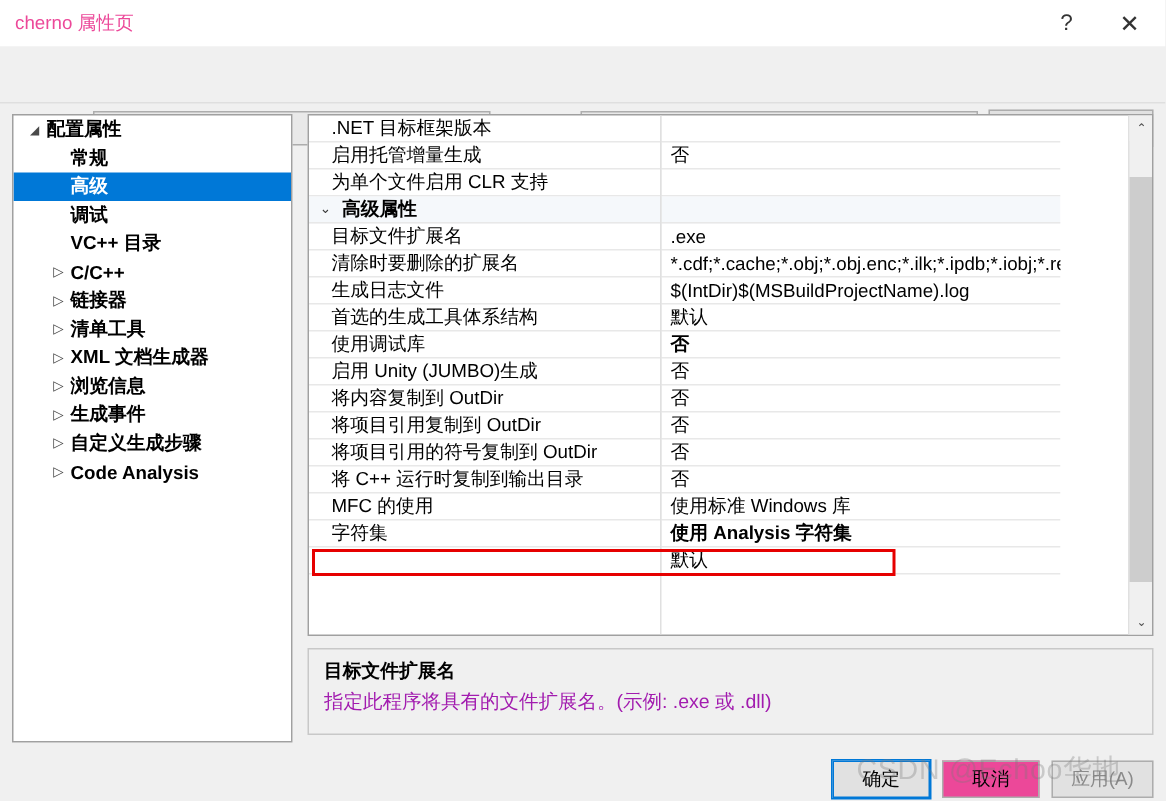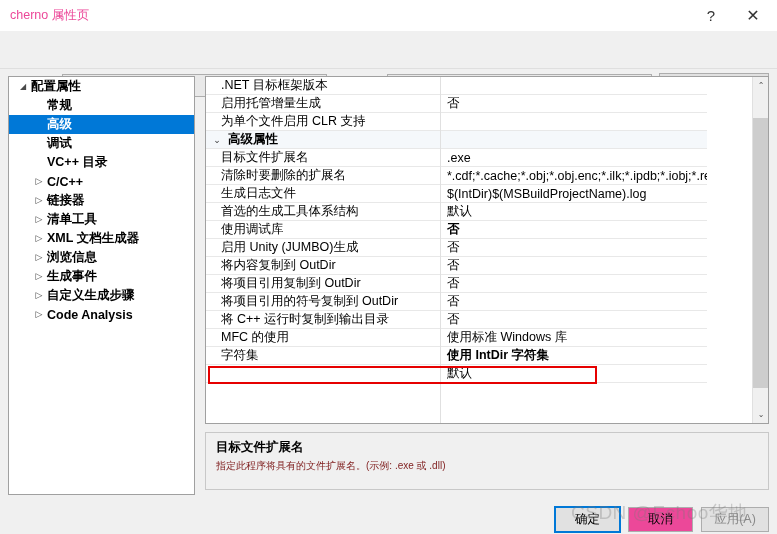--- a/index.html
+++ b/index.html
@@ -187,21 +187,21 @@
     width: 564px; height: 58px;
     background: #f0f0f0;
     border: 1px solid #c8c8c8;
     padding: 6px 10px 0 10px;
   }
   .desc-title {
     font-size: 12.5px; font-weight: bold; color: #000;
     margin-bottom: 3px; white-space: nowrap;
   }
   .desc-body {
-    font-size: 10px; color: #7f1d1d; white-space: nowrap;
+    font-size: 13px; color: #a21caf; white-space: nowrap;
   }
 
   
   .footer-btn {
     position: absolute; top: 507px; height: 25px; width: 65px;
     font-size: 12.5px; color: #000;
     display: flex; align-items: center; justify-content: center;
     cursor: default; user-select: none; white-space: nowrap;
   }
   #ok-button {
@@ -368,21 +368,21 @@
         <div class="prow">
           <div class="pname">将 C++ 运行时复制到输出目录</div>
           <div class="pval">否</div>
         </div>
         <div class="prow">
           <div class="pname">MFC 的使用</div>
           <div class="pval">使用标准 Windows 库</div>
         </div>
         <div class="prow">
           <div class="pname">字符集</div>
-          <div class="pval bold">使用 IntDir 字符集</div>
+          <div class="pval bold">使用 Analysis 字符集</div>
         </div>
         <div class="prow">
           <div class="pval">默认</div>
         </div>
       </div>
     <div class="grid-splitter"></div>
     <div class="redbox" id="redbox" style="left: 2px; top: 289px; width: 389px; height: 18px; border-color: rgb(230, 0, 0);"></div>
 
     <div class="vscroll">
       <div class="sb-btn up">⌃</div>

